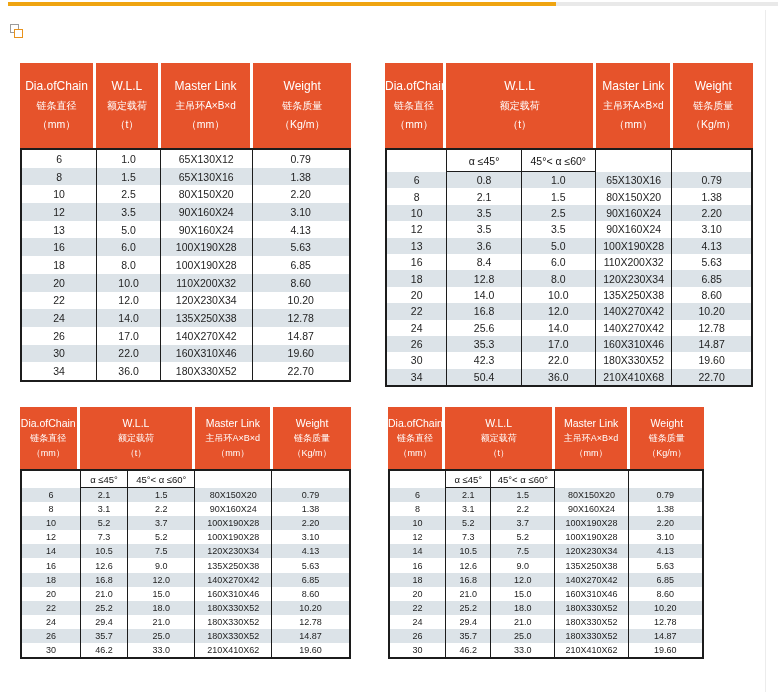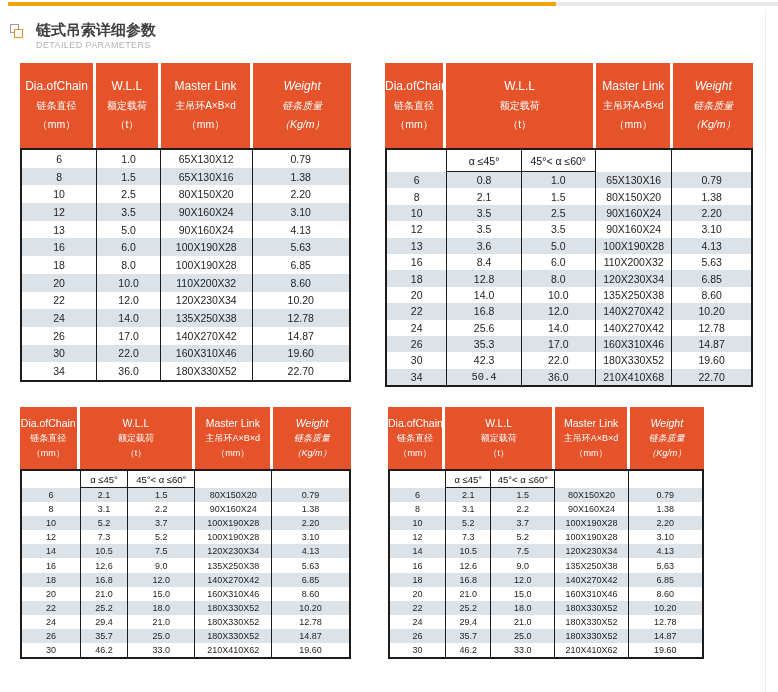--- a/index.html
+++ b/index.html
@@ -41,21 +41,21 @@
   #table2 { left:385px; top:63px;  width:368px; }
   #table3 { left:20px;  top:407px; width:331px; }
   #table4 { left:388px; top:407px; width:316px; }
 
   .thead { display:flex; }
   .hcell {
     background:var(--accent-orange); color:#fff; text-align:center;
     display:flex; flex-direction:column; justify-content:center;
     box-sizing:border-box; border-right:3px solid #fff;
   }
-  .hcell:last-child { border-right:none;font-style:italic; }
+  .hcell:last-child { border-right:none; }
   #table1 .hcell, #table2 .hcell { height:85px; }
   #table3 .hcell, #table4 .hcell { height:62px; }
   .hcell .en   { font-size:12px; line-height:19px; }
   .hcell .zh   { font-size:10px; line-height:19px; }
   .hcell .unit { font-size:10.5px; line-height:19px; }
   #table3 .hcell .en, #table4 .hcell .en { font-size:10.5px; line-height:15px; }
   #table3 .hcell .zh, #table4 .hcell .zh,
   #table3 .hcell .unit, #table4 .hcell .unit { font-size:9px; line-height:15px; }
 
   .tbody { border:2px solid var(--border-dark); background:#fff; }
@@ -85,24 +85,20 @@
 
 <div class="topbar-gold"></div>
 <div class="topbar-gray"></div>
 <div class="right-edge"></div>
 
 <div class="page-header">
   <div class="icon-squares">
     <div class="sq-gray"></div>
     <div class="sq-orange"></div>
   </div>
-  <div class="title-block">
-    <div class="page-title">链式吊索详细参数</div>
-    <div class="page-subtitle">DETAILED PARAMETERS</div>
-  </div>
 </div>
 
 <div id="table1" class="sling-table">
     <div class="thead">
       <div class="hcell" style="width: 23%;">
         <div class="en">Dia.ofChain</div>
         <div class="zh">链条直径</div>
         <div class="unit">（mm）</div>
       </div>
       <div class="hcell" style="width: 19.5%;">
@@ -313,21 +309,21 @@
       </div>
       <div class="trow data">
         <div class="tcell" style="width: 16.6%;">30</div>
         <div class="tcell" style="width: 20.4%;">42.3</div>
         <div class="tcell" style="width: 20.4%;">22.0</div>
         <div class="tcell" style="width: 21%;">180X330X52</div>
         <div class="tcell" style="width: 21.6%;">19.60</div>
       </div>
       <div class="trow data stripe">
         <div class="tcell" style="width: 16.6%;">34</div>
-        <div class="tcell" style="width: 20.4%; font-family: Liberation Mono, monospace;">50.4</div>
+        <div class="tcell" style="width: 20.4%;">50.4</div>
         <div class="tcell" style="width: 20.4%;">36.0</div>
         <div class="tcell" style="width: 21%;">210X410X68</div>
         <div class="tcell" style="width: 21.6%;">22.70</div>
       </div>
     </div>
   </div>
 
 <div id="table3" class="sling-table">
     <div class="thead">
       <div class="hcell" style="width: 18%;">

